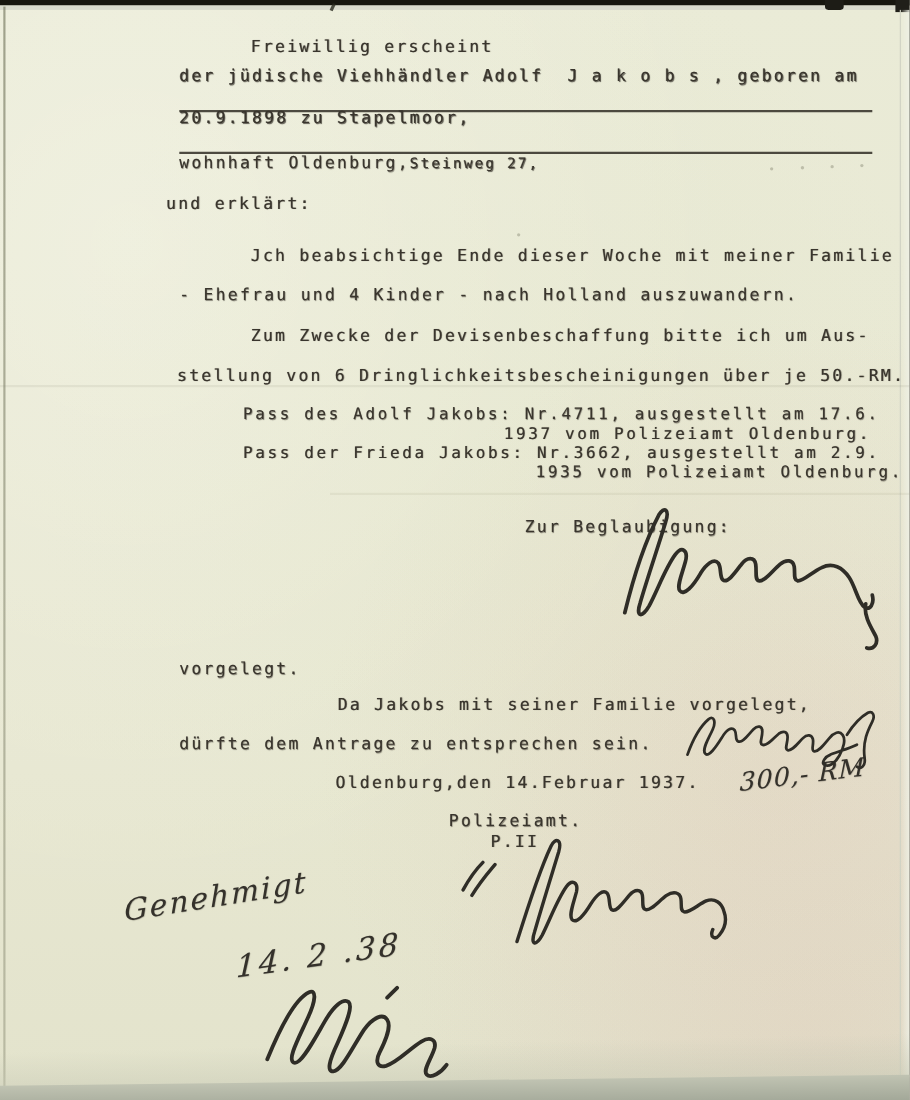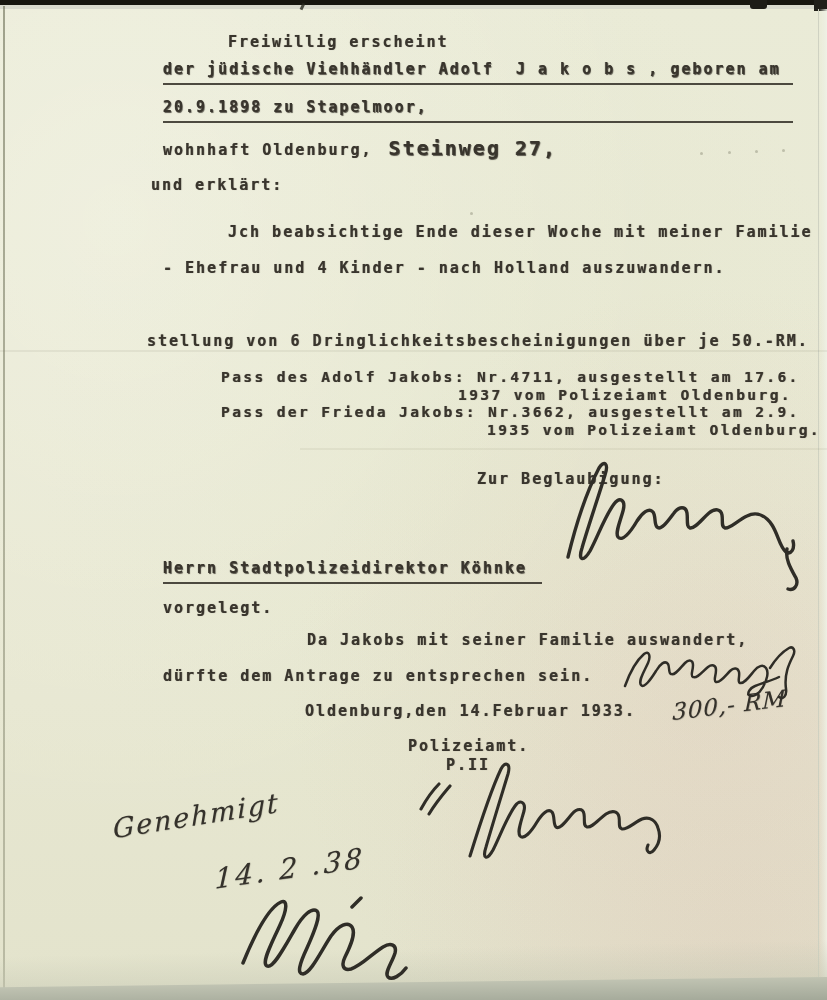--- a/index.html
+++ b/index.html
@@ -25,51 +25,51 @@
   .crease-2 { position:absolute; left:300px; top:448px; width:527px; height:2px; background:rgba(120,118,94,0.09); }
   .bottom-band  { position:absolute; left:-10px; top:948px; width:860px; height:40px;
                   background:linear-gradient(to bottom, rgba(210,210,190,0.0), rgba(198,200,180,0.55)); transform:rotate(-1.2deg); }
   .bottom-sheet { position:absolute; left:-10px; top:982px; width:860px; height:30px;
                   background:linear-gradient(to bottom, #c0c3b2, #9aa091); transform:rotate(-0.7deg); }
   .top-speck { position:absolute; left:301px; top:3px; width:3px; height:7px; background:rgba(40,40,30,0.8); transform:rotate(25deg); }
   .speck { position:absolute; width:3px; height:3px; border-radius:50%; background:rgba(90,88,68,0.3); }
 
   
   .typed {
-    position:absolute; color:#39352d; font-weight:bold; font-size:15px; line-height:18px;
+    position:absolute; color:#39352d; font-weight:normal; font-size:15px; line-height:18px;
     letter-spacing:2px; white-space:pre;
     text-shadow:0.5px 0.4px 0.7px rgba(55,50,42,0.55), -0.3px 0 0.5px rgba(55,50,42,0.3);
   }
   .heavy { text-shadow:0.7px 0.5px 0.8px rgba(45,42,35,0.75), -0.4px 0 0.6px rgba(45,42,35,0.45); }
-  .u { border-bottom:2px solid rgba(48,45,37,0.85); padding-bottom:5px; }
+  .u { border-bottom:2px solid rgba(48,45,37,0.85); padding-bottom:22px; }
   .pass { letter-spacing:2.4px; font-size:14.5px; }
 
   
   .hand-text {
     position:absolute; color:#34312b; font-family:"DejaVu Serif", serif; font-style:italic;
     text-shadow:0.4px 0.4px 0.8px rgba(50,47,40,0.4);
   }
   .hw-approval { left:112px; top:800px; font-size:27px; transform:rotate(-9deg) skewX(-8deg); letter-spacing:2px; }
   .hw-date     { left:214px; top:852px; font-size:28px; transform:rotate(-8deg) skewX(-10deg); letter-spacing:3px; }
   .hw-amount   { left:672px; top:692px; font-size:23px; transform:rotate(-7deg) skewX(-8deg); letter-spacing:1px; }
 
   .hand-svg { position:absolute; left:0; top:0; }
   .hand-svg path { fill:none; stroke:#2f2d27; stroke-linecap:round; stroke-linejoin:round; }
 
   
   .l-intro    { left:228px; top:33px; }
   .l-name     { left:163px; top:60px; width:630px; }
   .l-birth    { left:163px; top:98px; width:630px; }
   .l-address  { left:163px; top:139px; }
-  .l-street   { position:static; display:inline-block; font-size:20px; margin-left:16px; }
+  .l-street   { position:static; display:inline-block; font-size:13px; }
   .l-declares { left:151px; top:176px; }
   .l-p1a { left:228px; top:223px;text-align:center; }
   .l-p1b { left:163px; top:259px; }
   .l-p2a { left:228px; top:296px; }
-  .l-p2b { left:147px; top:332px; }
+  .l-p2b { left:161px; top:332px; }
   .l-pass1a { left:221px; top:368px; }
   .l-pass1b { left:458px; top:386px; }
   .l-pass2a { left:221px; top:403px; }
   .l-pass2b { left:487px; top:421px; }
   .l-attest { left:477px; top:470px; }
   .l-recipient { left:163px; top:559px; width:379px; }
   .l-submitted { left:163px; top:599px; }
   .l-dec1 { left:307px; top:631px; }
   .l-dec2 { left:163px; top:667px; }
   .l-placedate { left:305px; top:702px; }
@@ -99,33 +99,33 @@
   <div class="speck" style="left:470px; top:212px;"></div>
 
   <div class="typed l-intro">Freiwillig erscheint</div>
   <div class="typed heavy u l-name">der jüdische Viehhändler Adolf  J a k o b s , geboren am</div>
   <div class="typed heavy u l-birth">20.9.1898 zu Stapelmoor,</div>
   <div class="typed l-address"><span>wohnhaft Oldenburg,</span><span class="heavy l-street">Steinweg 27,</span></div>
   <div class="typed l-declares">und erklärt:</div>
 
   <div class="typed l-p1a">Jch beabsichtige Ende dieser Woche mit meiner Familie</div>
   <div class="typed l-p1b">- Ehefrau und 4 Kinder - nach Holland auszuwandern.</div>
+  <div class="typed l-p2a">Zum Zwecke der Devisenbeschaffung bitte ich um Aus-</div>
   <div class="typed l-p2b">stellung von 6 Dringlichkeitsbescheinigungen über je 50.-RM.</div>
 
   <div class="typed pass l-pass1a">Pass des Adolf Jakobs: Nr.4711, ausgestellt am 17.6.</div>
   <div class="typed pass l-pass1b">1937 vom Polizeiamt Oldenburg.</div>
   <div class="typed pass l-pass2a">Pass der Frieda Jakobs: Nr.3662, ausgestellt am 2.9.</div>
   <div class="typed pass l-pass2b">1935 vom Polizeiamt Oldenburg.</div>
 
   <div class="typed l-attest">Zur Beglaubigung:</div>
-  <div class="typed heavy u l-recipient">Herrn Stadtpolizeidirektor Köhnke</div>
   <div class="typed l-submitted">vorgelegt.</div>
-  <div class="typed l-dec1">Da Jakobs mit seiner Familie auswandert,</div>
+  <div class="typed l-dec1">Da Jakobs mit seiner Familie vorgelegt,</div>
   <div class="typed l-dec2">dürfte dem Antrage zu entsprechen sein.</div>
-  <div class="typed l-placedate">Oldenburg,den 14.Februar 1933.</div>
+  <div class="typed l-placedate">Oldenburg,den 14.Februar 1937.</div>
   <div class="typed l-office">Polizeiamt.</div>
   <div class="typed l-dept">P.II</div>
 
   <div class="hand-text hw-approval">Genehmigt</div>
   <div class="hand-text hw-date">14. 2 .38</div>
   <div class="hand-text hw-amount">300,- RM</div>
 
   <svg class="hand-svg" width="827" height="1000" viewBox="0 0 827 1000">
     <path stroke-width="3.4" d="
       M568,557 C576,524 587,491 599,468 C604,460 609,463 605,475

